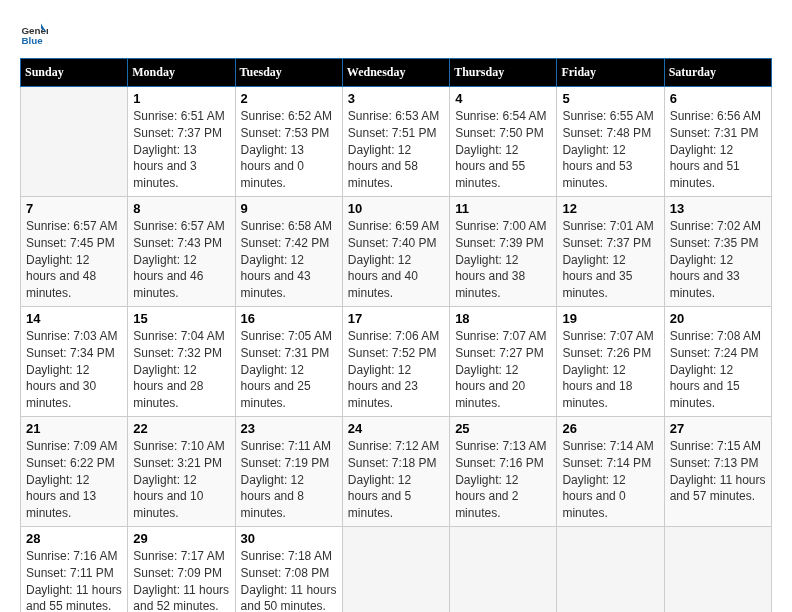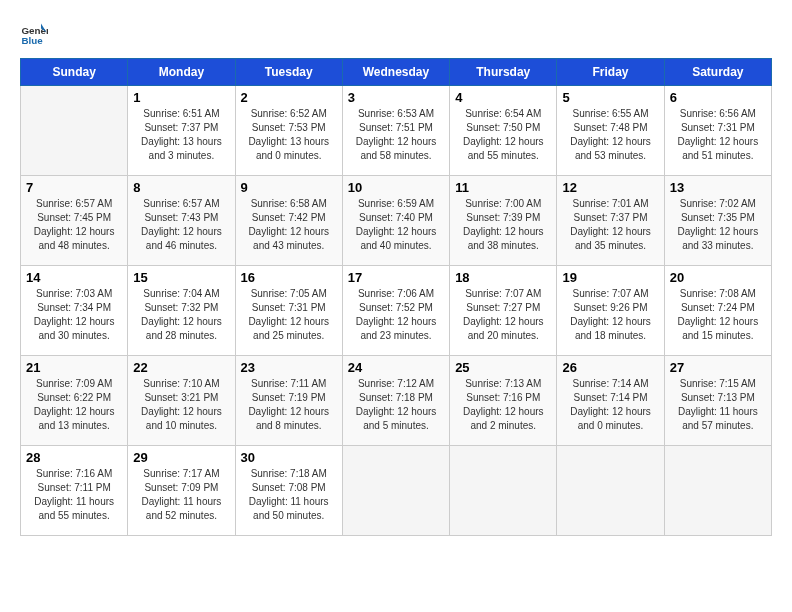--- a/index.html
+++ b/index.html
@@ -36,46 +36,46 @@
     .subtitle {
       font-size: 14px;
       color: #555;
     }
     table {
       width: 100%;
       border-collapse: collapse;
       font-size: 11px;
     }
     thead tr th {
-      background-color: #1d4ed8;
+      background-color: #000000;
       color: #fff;
       padding: 6px 4px;
-      text-align: center;
+      text-align: left;
       font-size: 12px;
       border: 1px solid #1a6aad;
+      font-family: Liberation Serif, serif;
     }
     tbody tr td {
       border: 1px solid #ccc;
       vertical-align: top;
       padding: 4px 5px;
       width: calc(100% / 7);
       min-height: 80px;
       height: 90px;
     }
     .day-num {
       font-weight: bold;
       font-size: 13px;
       display: block;
       margin-bottom: 2px;
     }
     .day-info {
-      font-size: 10px;
+      font-size: 12px;
       color: #333;
       line-height: 1.4;
-      text-align: center;
     }
     tbody tr:nth-child(even) td {
       background: #f9f9f9;
     }
     tbody tr td.empty {
       background: #f5f5f5;
     }
   </style>
 </head>
 <body>
@@ -258,21 +258,21 @@
           <div class="day-info">
             <div>Sunrise: 7:07 AM</div>
             <div>Sunset: 7:27 PM</div>
             <div>Daylight: 12 hours and 20 minutes.</div>
           </div>
         </td>
         <td>
           <span class="day-num">19</span>
           <div class="day-info">
             <div>Sunrise: 7:07 AM</div>
-            <div>Sunset: 9:26 PM</div>
+            <div>Sunset: 7:26 PM</div>
             <div>Daylight: 12 hours and 18 minutes.</div>
           </div>
         </td>
         <td>
           <span class="day-num">20</span>
           <div class="day-info">
             <div>Sunrise: 7:08 AM</div>
             <div>Sunset: 7:24 PM</div>
             <div>Daylight: 12 hours and 15 minutes.</div>
           </div>

